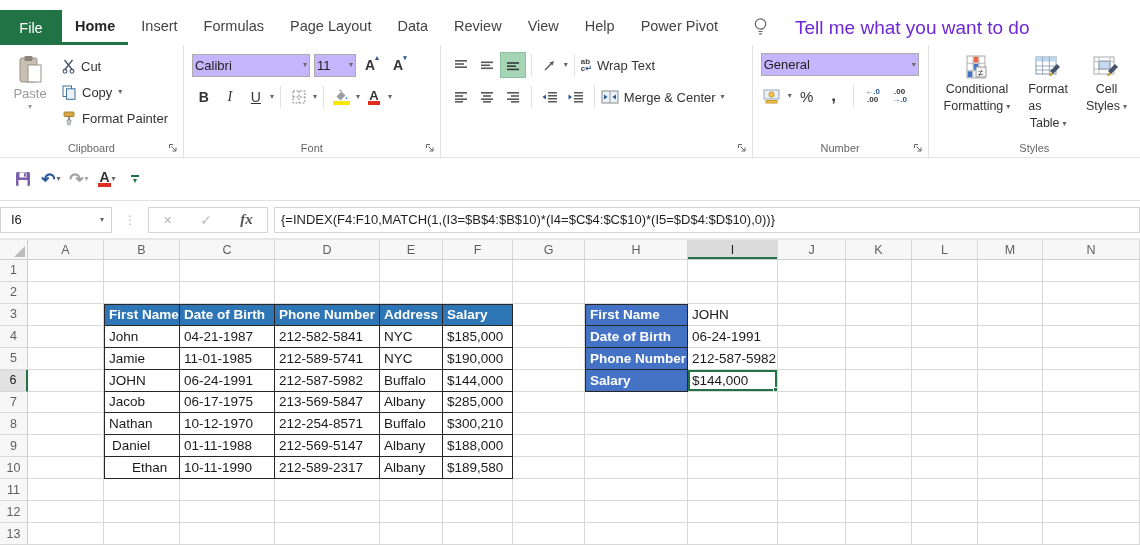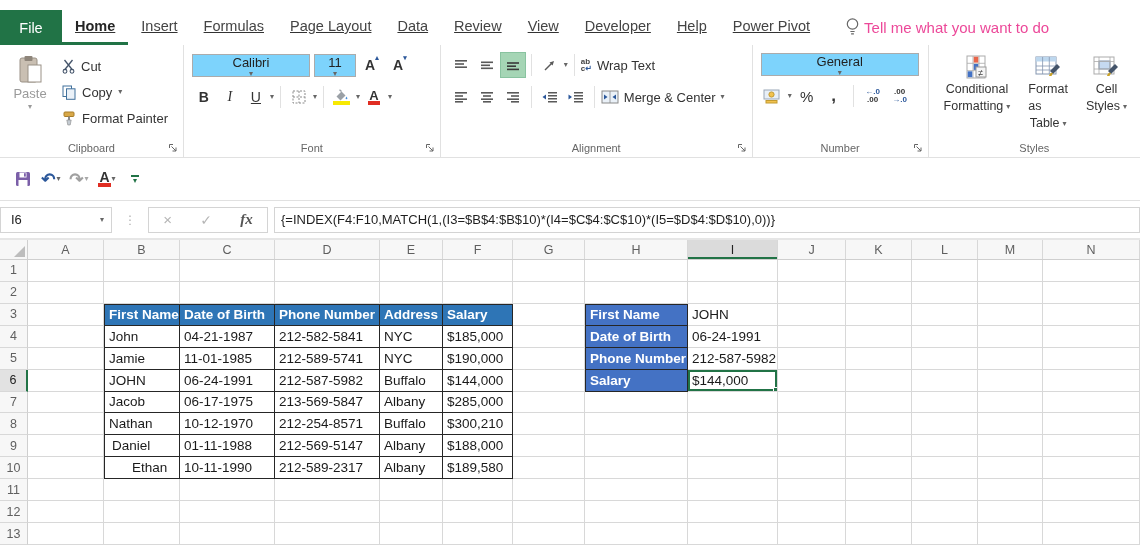--- a/index.html
+++ b/index.html
@@ -7,47 +7,47 @@
   .app {
     position: relative; width: 1140px; height: 545px; overflow: hidden;
     font-family: "Liberation Sans", sans-serif; background: #fff; color:#333;
   }
   
   .tabbar { height:45px; display:flex; align-items:flex-end; background:#fff; }
   .file-tab {
     width:62px; height:35px; background:#217346; color:#fff; font-size:14.5px;
     display:flex; align-items:center; justify-content:center;
   }
-  .tabs { display:flex; align-items:flex-end; height:35px;text-decoration:underline; }
+  .tabs { display:flex; align-items:flex-end; height:35px; }
   .tab {
     padding:0 13px; height:35px; line-height:32px; font-size:14.5px; color:#444;
     white-space:nowrap; cursor:default;
   }
   .tab.active { color:#262626; font-weight:700; border-bottom:3px solid #217346; }
-  .tellme { display:flex; align-items:center; gap:4px; margin-left:22px; height:35px; color:#ec4899; font-size:15px; }
+  .tellme { display:flex; align-items:center; gap:27px; margin-left:22px; height:35px; color:#6d28d9; font-size:19px; }
   
   .ribbon { height:113px; display:flex; border-bottom:1px solid #e1e1e1; background:#fff; }
   .group { position:relative; border-right:1px solid #e1e1e1; padding:8px 6px 18px 8px; }
   .g-clipboard { width:184px; } .g-font { width:257px; } .g-align { width:312px; }
   .g-number { width:176px; } .g-styles { flex:1; }
   .group-label { position:absolute; bottom:3px; left:0; right:0; text-align:center; font-size:11px; color:#666; }
   .launcher { position:absolute; bottom:4px; right:5px; }
   .chev { font-size:8px; color:#666; line-height:1; }
   .blue { color:#2B579A; }
   
   .clip-wrap { display:flex; gap:10px; }
   .paste-btn { width:44px; display:flex; flex-direction:column; align-items:center; gap:2px; padding-top:2px; }
   .paste-btn .lbl { font-size:13px; color:#9a9a9a; }
   .clip-col { display:flex; flex-direction:column; gap:4px; padding-top:2px; }
   .clip-item { display:flex; align-items:center; gap:6px; font-size:13px; color:#333; height:22px; }
   
   .rowline { display:flex; align-items:center; gap:4px; margin-bottom:8px; }
   .select {
-    border:1px solid #ababab; height:23px; background:#7dd3fc; font-size:13px; color:#222;
-    display:flex; align-items:center; justify-content:space-between; padding:0 2px;flex-direction:column;
+    border:1px solid #ababab; height:23px; background:#c4b5fd; font-size:13px; color:#222;
+    display:flex; align-items:center; justify-content:space-between; padding:0 2px;
   }
   .sel-font { width:118px; } .sel-size { width:42px; } .sel-general { width:158px; }
   .ribbtn { min-width:24px; height:24px; display:flex; align-items:center; justify-content:center; color:#333; }
   .sel-green { background:#A5D5B5; outline:1px solid #89C3A0; }
   .bold-g { font-weight:700; font-size:14px; } .ital-g { font-style:italic; font-family:"Liberation Serif",serif; font-size:14px; }
   .undl-g { text-decoration:underline; font-size:14px; }
   .fsz { font-size:14px; font-weight:600; color:#333; position:relative; }
   .fsz sup { font-size:7px; position:relative; top:-4px; color:#2B579A; }
   .vsep { width:1px; height:22px; background:#e1e1e1; margin:0 4px; }
   .fontcolor-a { font-weight:700; font-size:13px; line-height:11px; border-bottom:4px solid #E02D22; padding:0 1px; color:#333; }
@@ -122,21 +122,20 @@
   <div class="tabbar">
     <div class="file-tab">File</div>
     <div class="tabs">
         <div class="tab active">Home</div>
         <div class="tab">Insert</div>
         <div class="tab">Formulas</div>
         <div class="tab">Page Layout</div>
         <div class="tab">Data</div>
         <div class="tab">Review</div>
         <div class="tab">View</div>
-        <div class="tab">Developer</div>
         <div class="tab">Help</div>
         <div class="tab">Power Pivot</div>
       </div>
     <div class="tellme">
       <span>
         <svg width="15" height="21" viewBox="0 0 15 21">
             <circle cx="7.5" cy="7" r="5.2" fill="none" stroke="#666" stroke-width="1.2"></circle>
             <path d="M5.4 14.5 h4.2 M6.1 16.8 h2.8" stroke="#666" stroke-width="1.2" fill="none"></path>
           </svg>
       </span>
@@ -349,21 +348,20 @@
                 <rect x="1" y="1" width="16" height="12" fill="#EAF1F8" stroke="#8A8A8A"></rect>
                 <path d="M9 1 V13" stroke="#8A8A8A" stroke-width="0.8"></path>
                 <polygon points="3,4.5 6.5,7 3,9.5" fill="#2B579A"></polygon>
                 <polygon points="15,4.5 11.5,7 15,9.5" fill="#2B579A"></polygon>
               </svg>
           </span>
           <span>Merge &amp; Center</span>
           <span class="chev">▾</span>
         </div>
       </div>
-      <div class="group-label">Alignment</div>
       <span class="launcher">
         <svg width="10" height="10" viewBox="0 0 10 10">
             <path d="M1.5 1.5 H5 M1.5 1.5 V5 M3.5 3.5 L8 8 M8 4.5 V8 H4.5" stroke="#666" fill="none"></path>
           </svg>
       </span>
     </div>
 
     <div class="group g-number">
       <div class="rowline">
         <div class="select sel-general">

